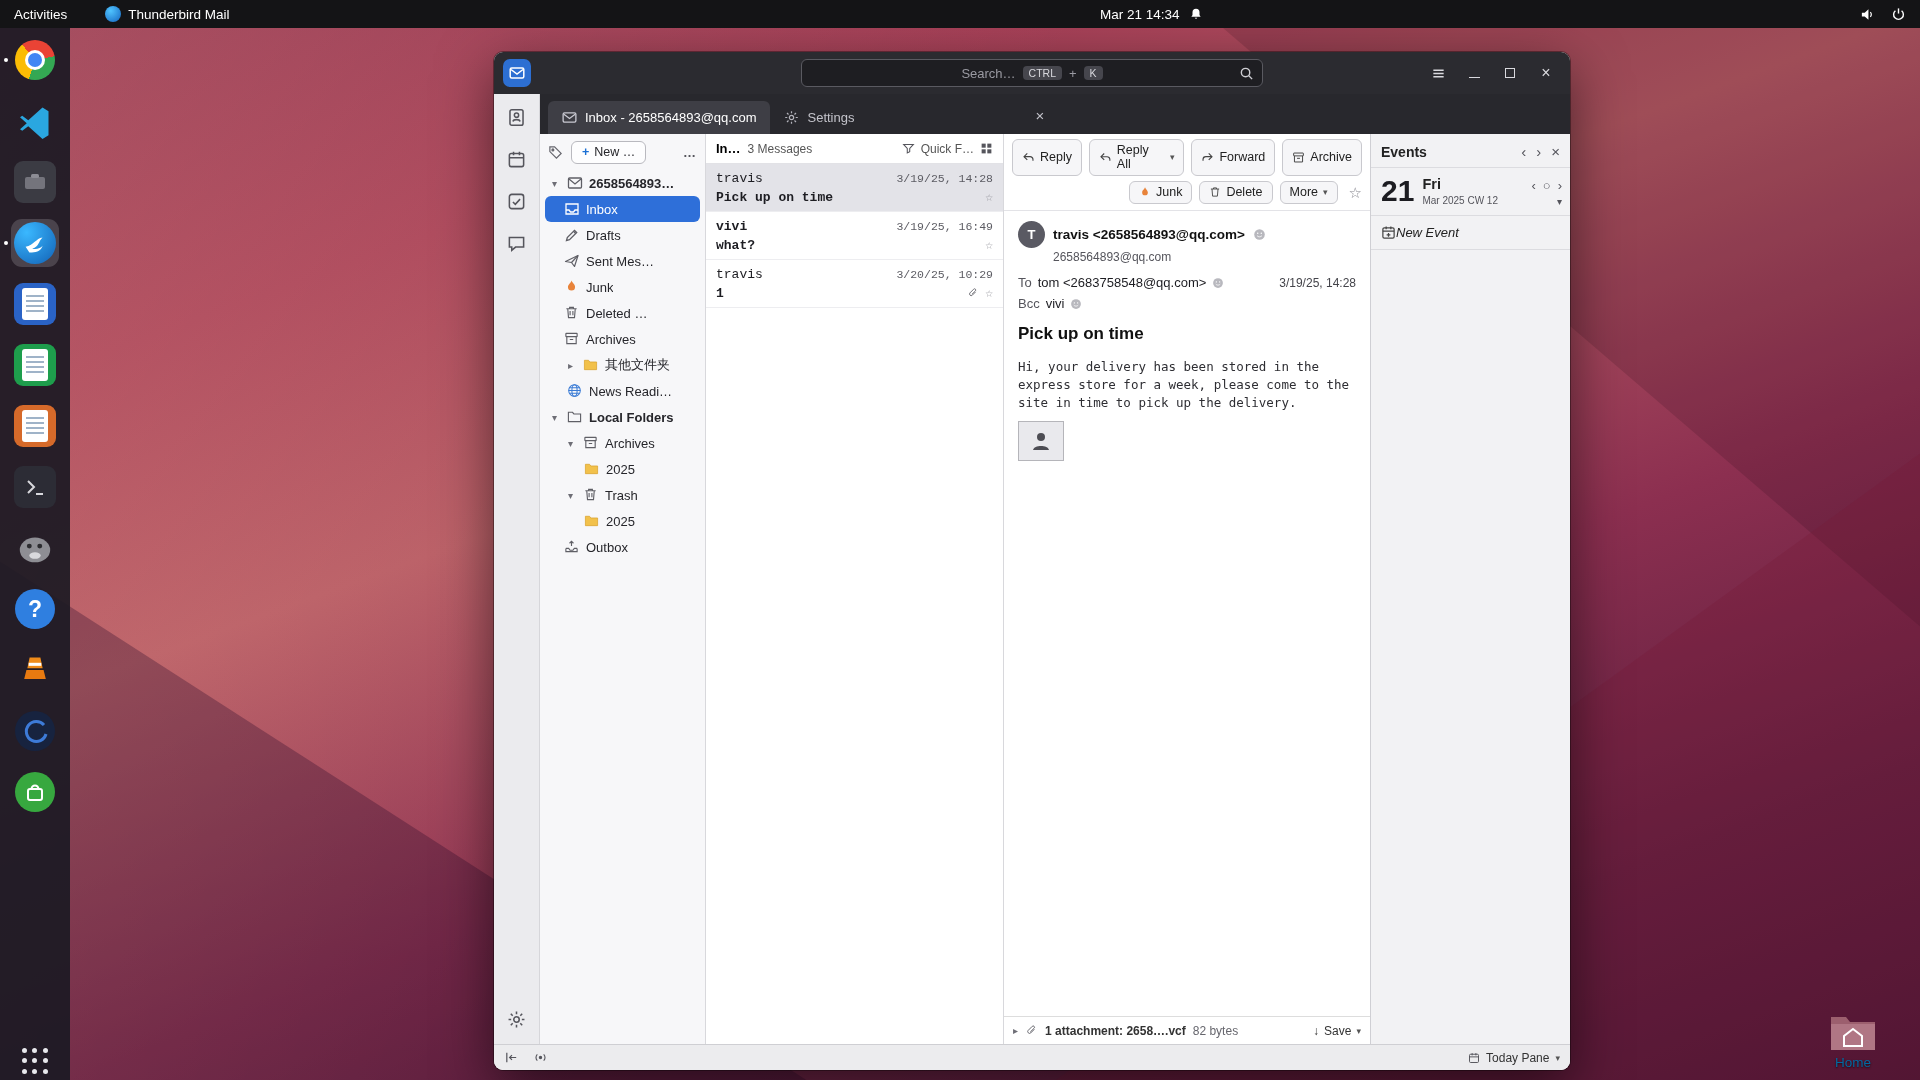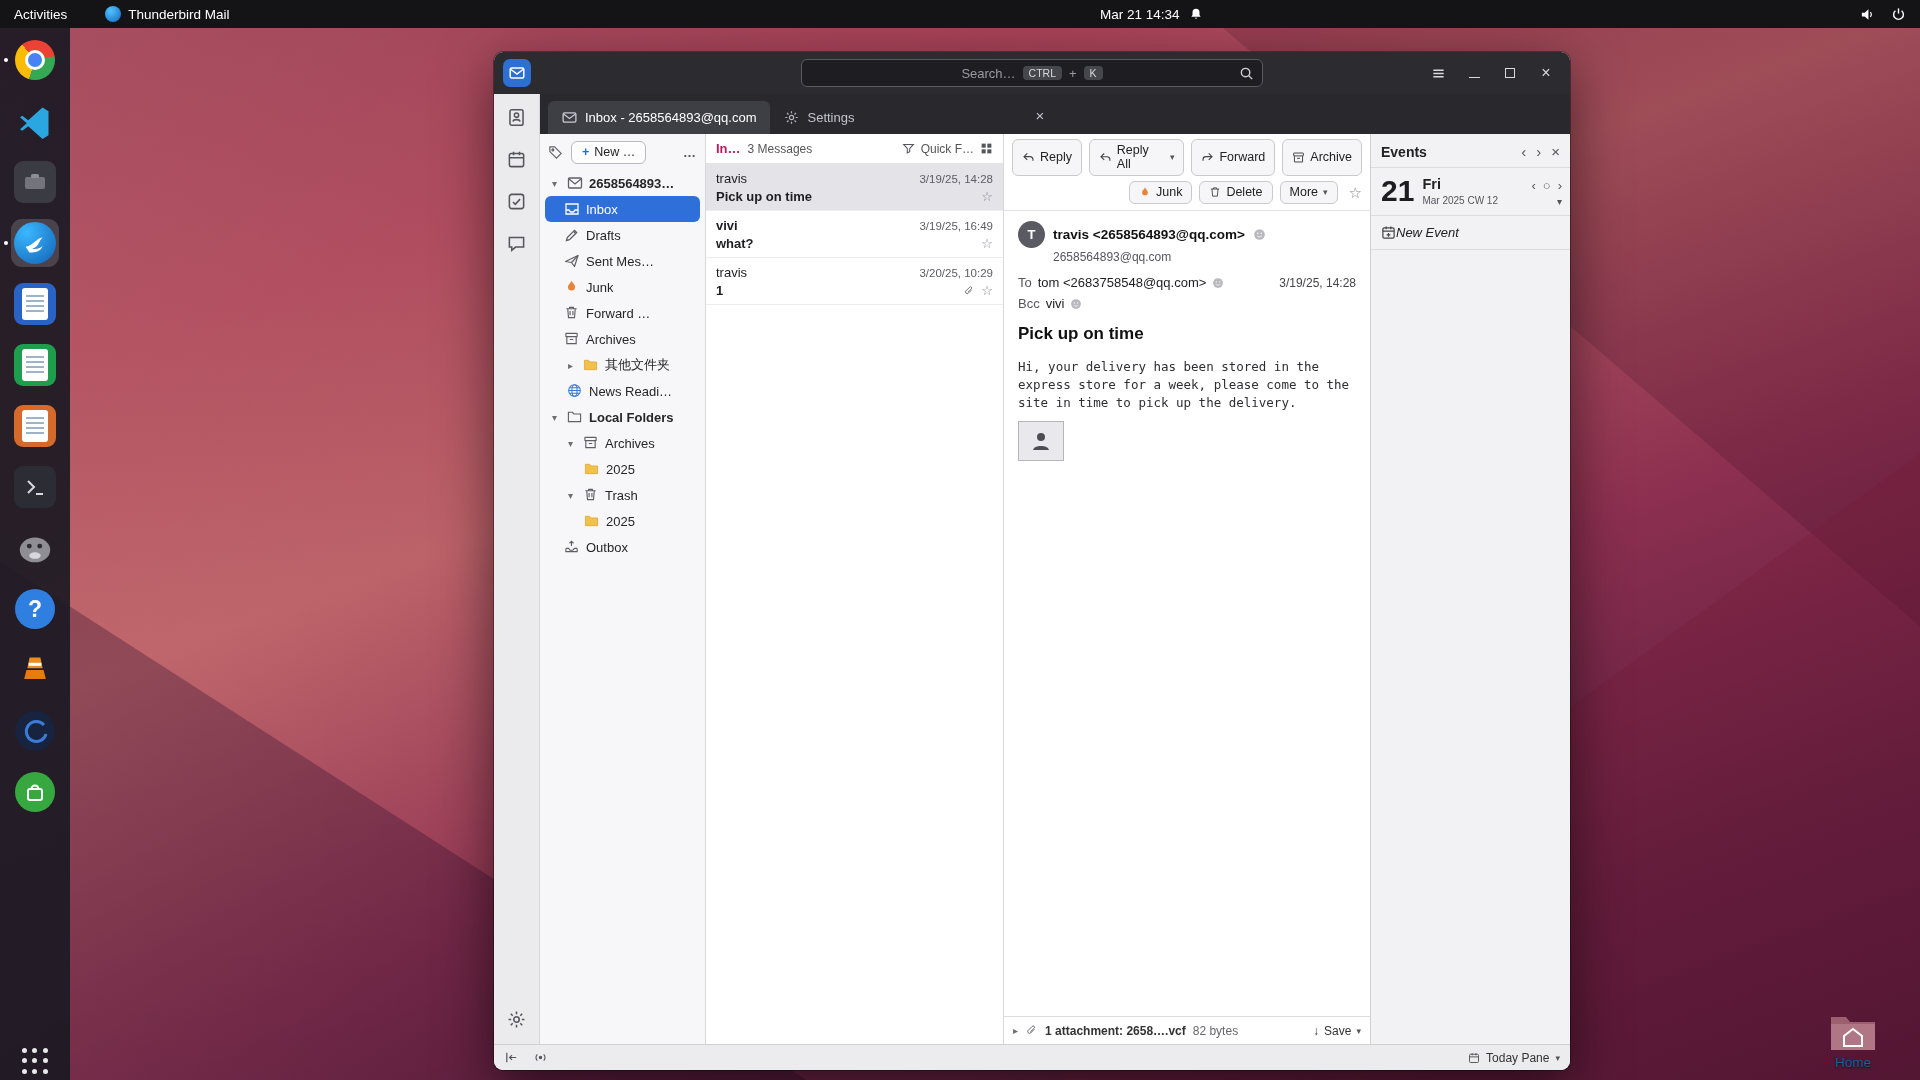--- a/index.html
+++ b/index.html
@@ -84,23 +84,23 @@
   .frow.lv0 { padding-left:8px; }
   .frow.lv1 { padding-left:24px; }
   .frow.lv2 { padding-left:44px; }
   .frow.bold .flabel { font-weight:bold; }
   .frow.sel { background:#2e6fd9; color:#fff; border-radius:6px; margin:0 5px; padding-left:19px; }
   .frow.sel .ficon { color:#fff; }
 
   
   .mlist { width:298px; background:#fff; border-right:1px solid #d8d8dc; display:flex; flex-direction:column; }
   .ml-head { height:30px; display:flex; align-items:center; gap:7px; padding:0 10px; border-bottom:1px solid #e2e2e6; font-size:12px; color:#555; flex:0 0 auto; }
-  .ml-title { font-weight:bold; color:#be185d; font-size:13px; }
+  .ml-title { font-weight:bold; color:#000000; font-size:13px; }
   .ml-right { margin-left:auto; display:flex; align-items:center; gap:6px; }
-  .mrow { padding:7px 10px 6px; border-bottom:1px solid #ededf0; }
+  .mrow { padding:7px 10px 6px; border-bottom:1px solid #ededf0;font-family:Liberation Mono, monospace; }
   .mrow.sel { background:#e3e3e8; }
   .mr1 { display:flex; align-items:baseline; }
   .mr-sender { font-size:13px; color:#1d1d22; }
   .mrow.unread .mr-sender.b { font-weight:bold; }
   .mr-date { margin-left:auto; font-size:11.5px; color:#5c5c63; }
   .mr2 { display:flex; align-items:center; margin-top:3px; }
   .mr-subj { font-size:13px; color:#1d1d22; }
   .mr-subj.sb { font-weight:600; }
   .mrow.unread .mr-subj { font-weight:bold; }
   .mr-icons { margin-left:auto; display:flex; align-items:center; gap:6px; color:#8a8a92; font-size:13px; }
@@ -451,21 +451,21 @@
                 </svg>
               </span>
             <span class="flabel">Junk</span>
           </div>
           <div class="frow lv1">
             <span class="ficon">
                 <svg width="15" height="15" viewBox="0 0 16 16" fill="none" stroke="currentColor" stroke-width="1.2">
                   <path d="M2.5 4h11M6 4V2.5h4V4M4 4l.8 9.5h6.4L12 4M6.5 6.5v4.5M9.5 6.5v4.5"></path>
                 </svg>
               </span>
-            <span class="flabel">Forward …</span>
+            <span class="flabel">Deleted …</span>
           </div>
           <div class="frow lv1">
             <span class="ficon">
                 <svg width="15" height="15" viewBox="0 0 16 16" fill="none" stroke="currentColor" stroke-width="1.2">
                   <rect x="2" y="2.5" width="12" height="3.5" rx=".5"></rect>
                   <path d="M3 6v7.5h10V6M6.2 9h3.6"></path>
                 </svg>
               </span>
             <span class="flabel">Archives</span>
           </div>

